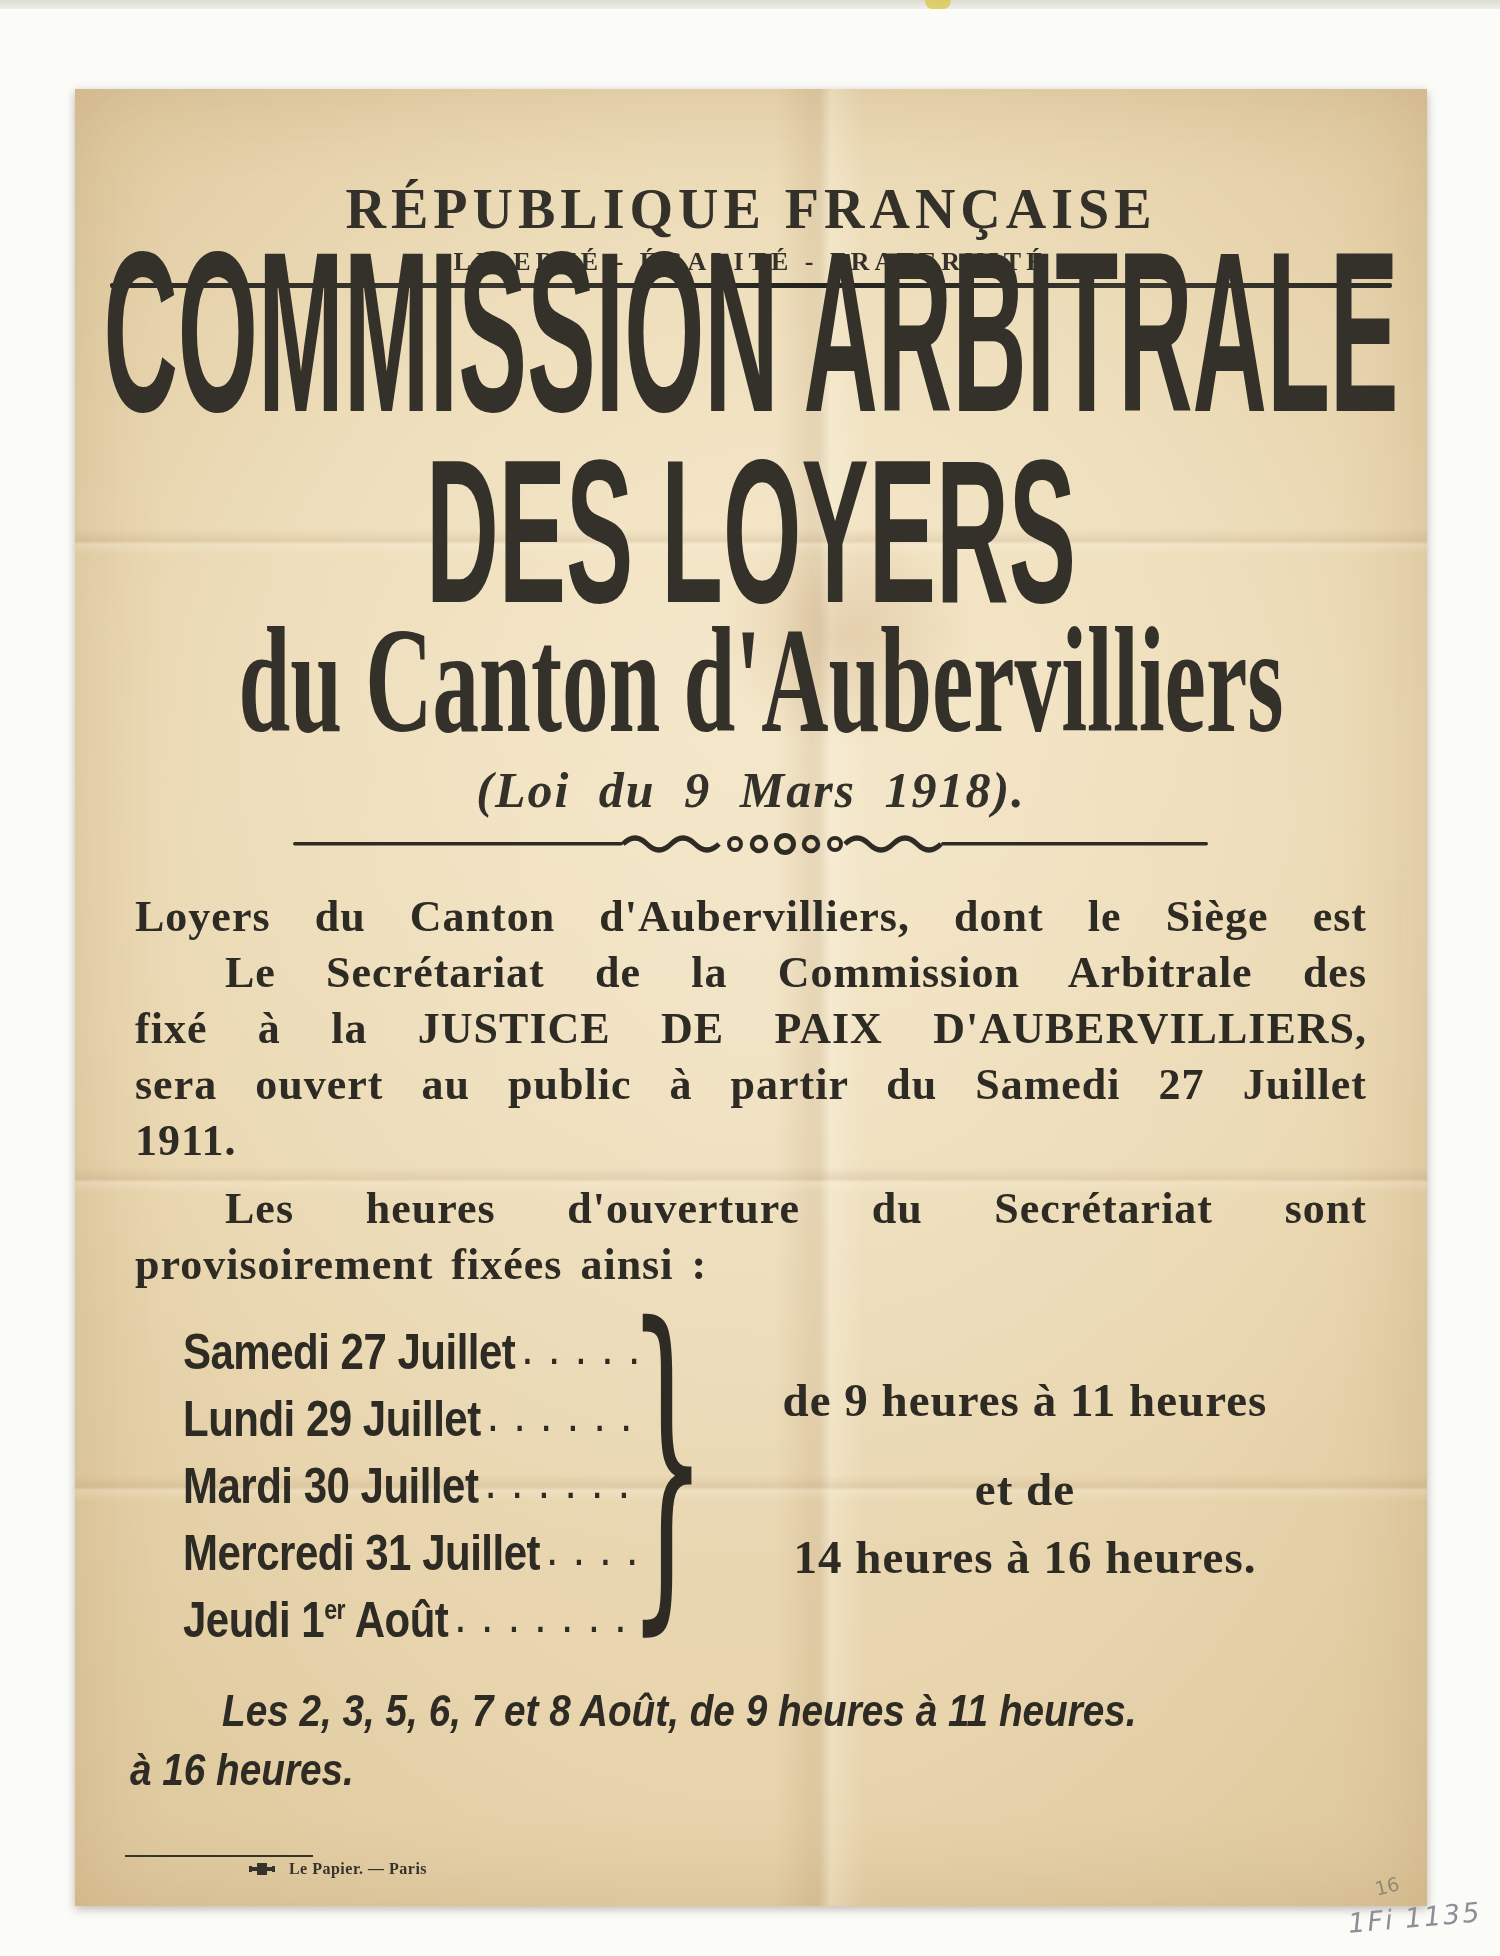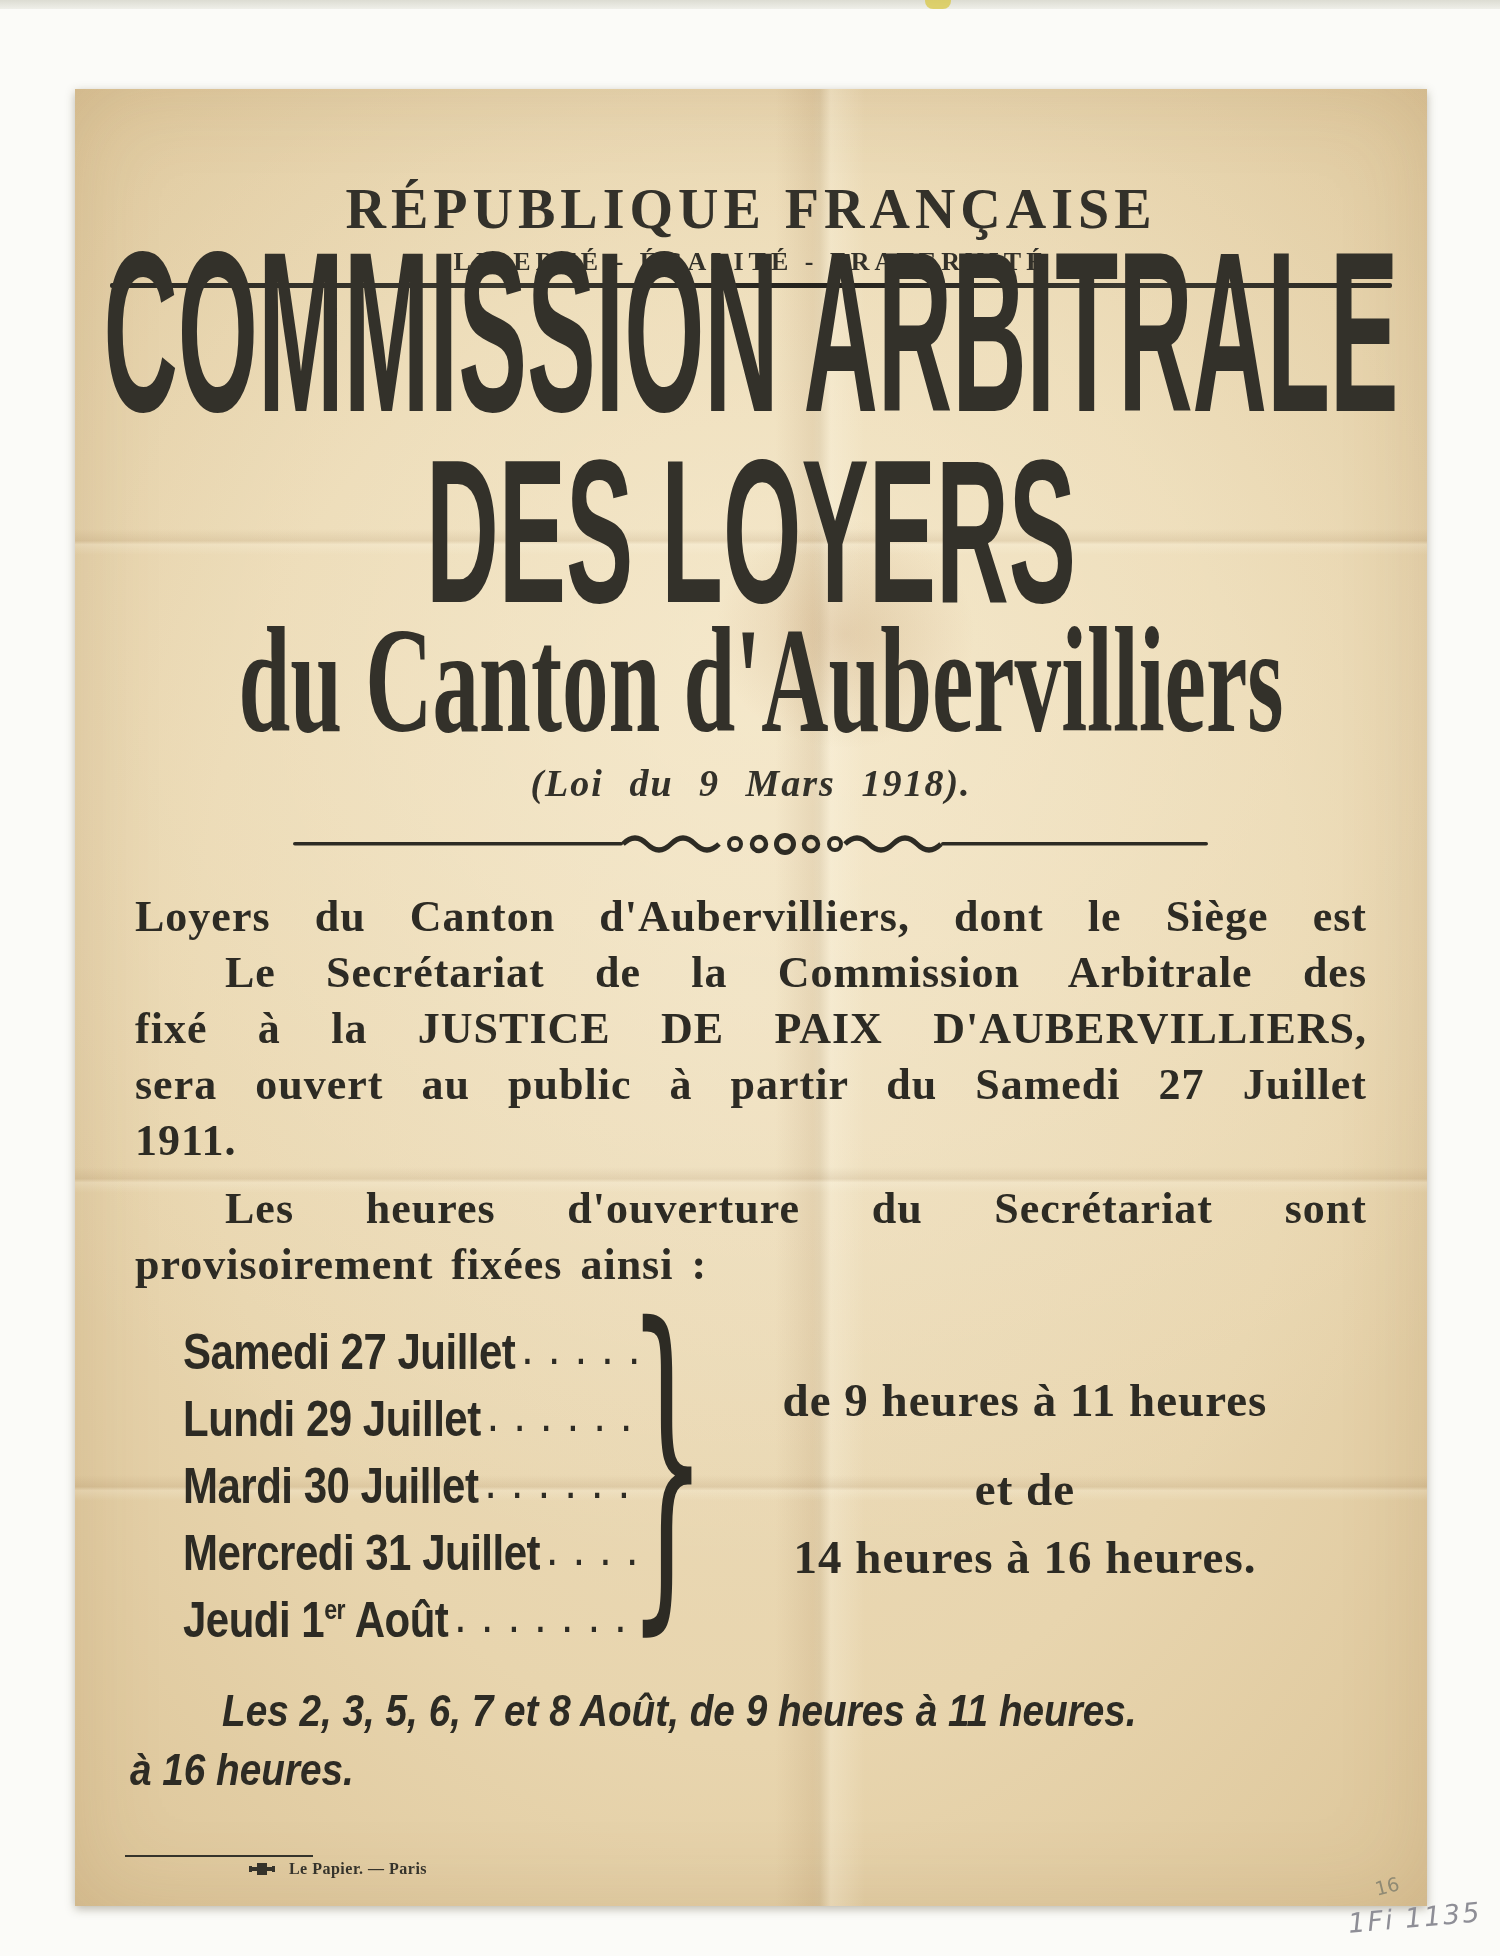--- a/index.html
+++ b/index.html
@@ -54,21 +54,21 @@
     background:linear-gradient(90deg,#2c2a24 0%, #3a382f 30%, #24221d 55%, #3a382f 80%, #2c2a24 100%);
     border-radius:2px;
   }
   
   .title-svg{position:absolute;left:0;overflow:visible;}
   .t1{top:152px;}
   .t2{top:368px;}
   .t3{top:534px;}
   .law-ref{
     position:absolute;left:0;top:672px;width:100%;text-align:center;
-    font-style:italic;font-weight:700;font-size:38px;letter-spacing:2px;word-spacing:14px;
+    font-style:italic;font-weight:700;font-size:50px;letter-spacing:2px;word-spacing:14px;
     color:#33312a;
   }
   .ornament{position:absolute;left:218px;top:742px;}
   
   .para{
     position:absolute;left:60px;width:1232px;
     font-weight:700;font-size:44px;line-height:56px;letter-spacing:1px;word-spacing:6px;
     color:#2d2b24;
   }
   .para1{top:800px;}

